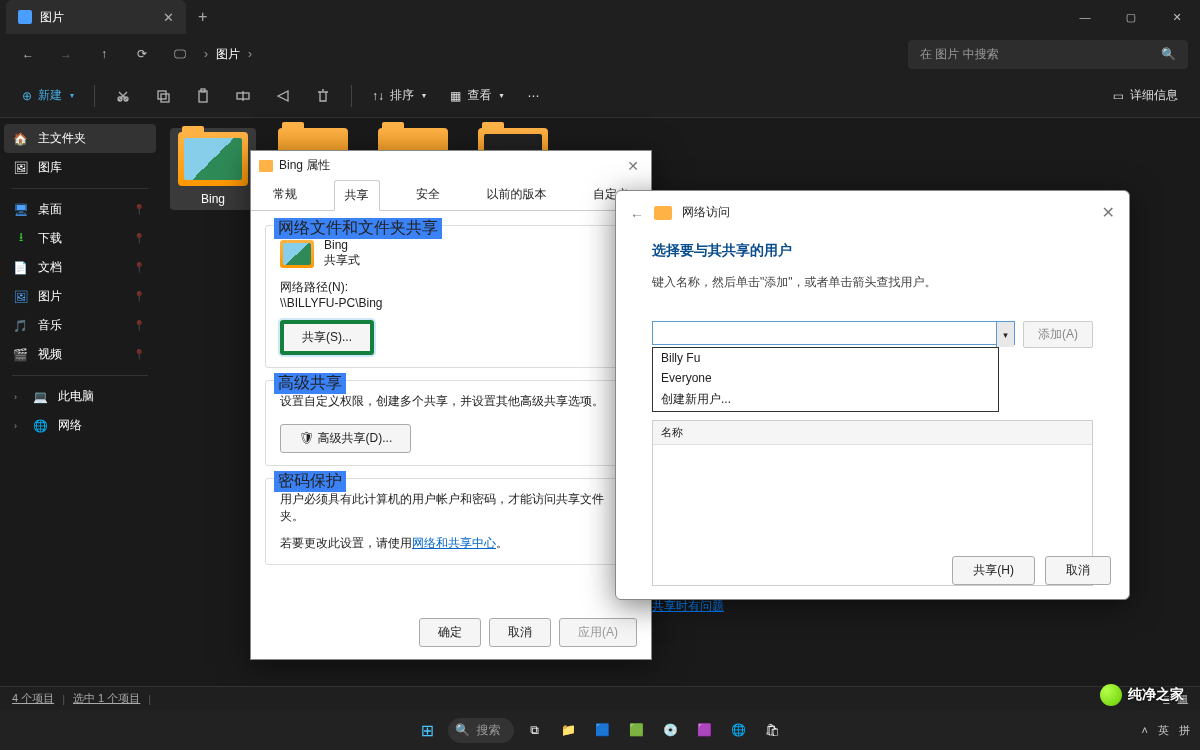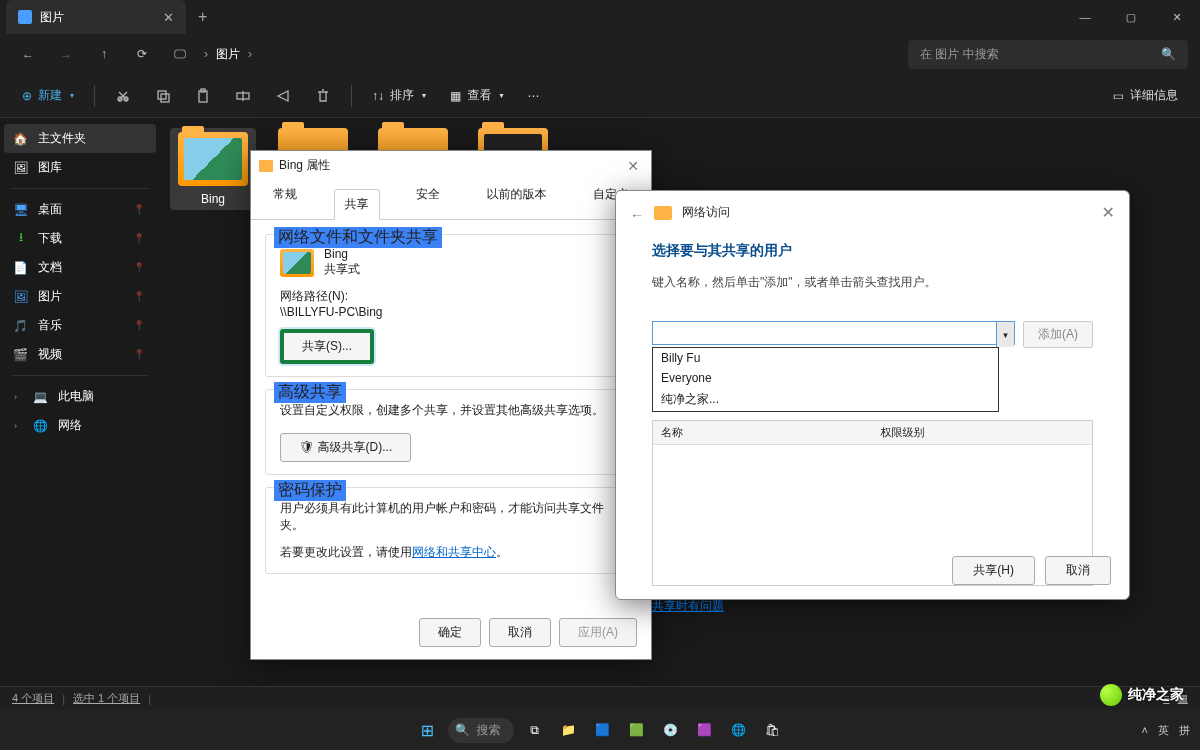--- a/index.html
+++ b/index.html
@@ -49,21 +49,21 @@
 .watermark .logo{width:22px;height:22px;border-radius:50%;background:radial-gradient(circle at 30% 30%,#b6ff4a,#66cc00);}
 .wmsub{position:absolute;right:18px;bottom:30px;font-size:9px;color:#eee;text-shadow:0 0 2px #000;}
 
 .dlg{position:absolute;background:#fff;color:#222;border:1px solid #888;box-shadow:0 6px 30px rgba(0,0,0,.5);font-size:12px;}
 .dlg1{left:250px;top:150px;width:402px;height:510px;}
 .dlg-title{display:flex;align-items:center;padding:6px 8px;gap:6px;}
 .dlg-title .fico{width:14px;height:12px;background:#ffb347;border-radius:1px;}
 .dlg-title .close{margin-left:auto;font-size:14px;opacity:.6;padding:0 4px;}
 .tabs{display:flex;border-bottom:1px solid #ccc;padding:0 12px;justify-content:space-between;}
 .tabs div{padding:6px 10px;cursor:default;}
-.tabs .active{background:#fff;border:1px solid #ccc;border-bottom:1px solid #fff;margin-bottom:-1px;border-radius:3px 3px 0 0;margin-top:9px;}
+.tabs .active{background:#fff;border:1px solid #ccc;border-bottom:1px solid #fff;margin-bottom:-1px;border-radius:3px 3px 0 0;}
 .dlg-body{padding:14px;}
 .section{border:1px solid #ddd;border-radius:3px;padding:12px 14px;margin-bottom:12px;position:relative;}
 .section-title{position:absolute;top:-8px;left:8px;background:#3b82f6;padding:0 4px;font-size:16px;}
 .folder-info{display:flex;gap:10px;align-items:center;margin-bottom:10px;}
 .folder-info .fic{width:34px;height:28px;background:linear-gradient(#ffb347,#ff9800);border-radius:3px;position:relative;}
 .folder-info .fic::after{content:"";position:absolute;inset:3px;background:linear-gradient(135deg,#87ceeb 50%,#2e8b57 50%);border-radius:2px;}
 .btn{border:1px solid #aaa;background:#f5f5f5;padding:5px 18px;border-radius:3px;font-size:12px;display:inline-block;}
 .btn.hl{border:4px solid #15803d;box-shadow:0 0 0 2px rgba(58,160,232,.25);}
 .btn.disabled{color:#999;}
 .link{color:#0066cc;text-decoration:underline;}
@@ -309,26 +309,25 @@
     <div class="combo-row">
       <div class="combo">
         <input type="text" style="">
         <div class="arrow">▾</div>
       </div>
       <span class="addbtn">添加(A)</span>
     </div>
     <div class="dropdown" style="width:347px;">
       <div>Billy Fu</div>
       <div>Everyone</div>
-      <div>纯净之家...</div>
+      <div>创建新用户...</div>
     </div>
     <div class="plist">
       <div class="hdr">
         <div>名称</div>
-        <div>权限级别</div>
       </div>
     </div>
     <div class="trouble"><a class="link">共享时有问题</a></div>
   </div>
   <div class="dlg2-footer">
     <span class="btn">共享(H)</span>
     <span class="btn">取消</span>
   </div>
 </div>
 

